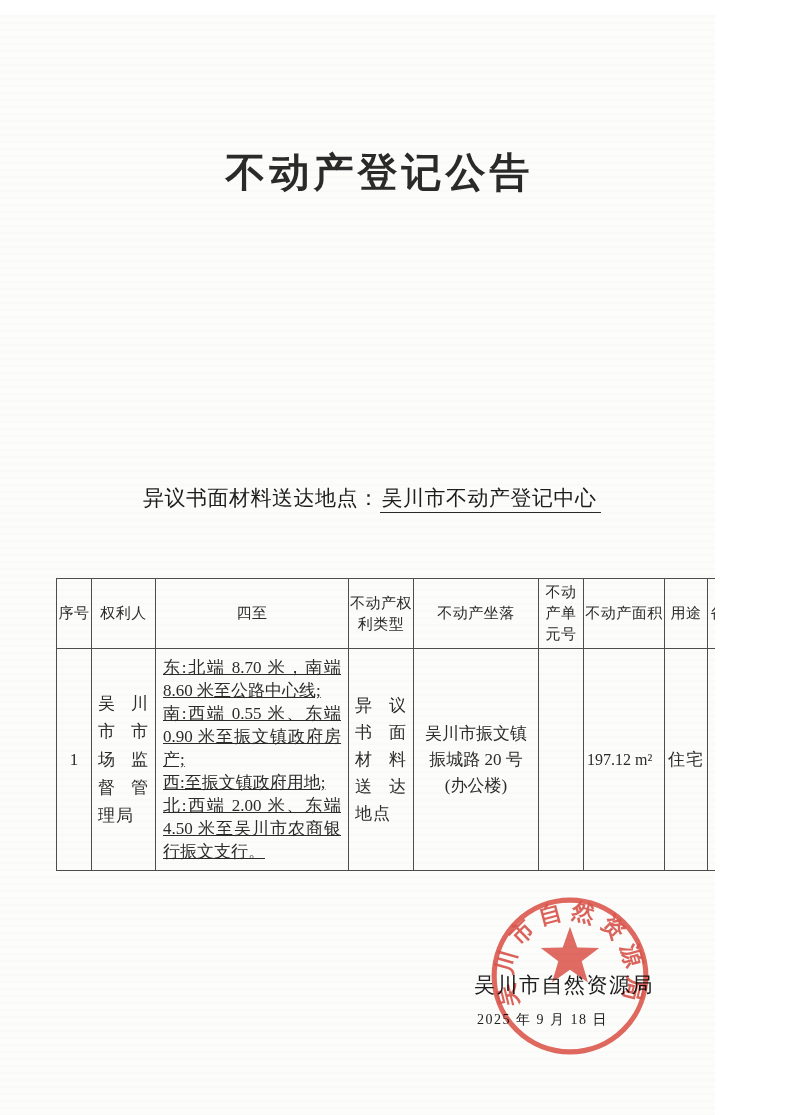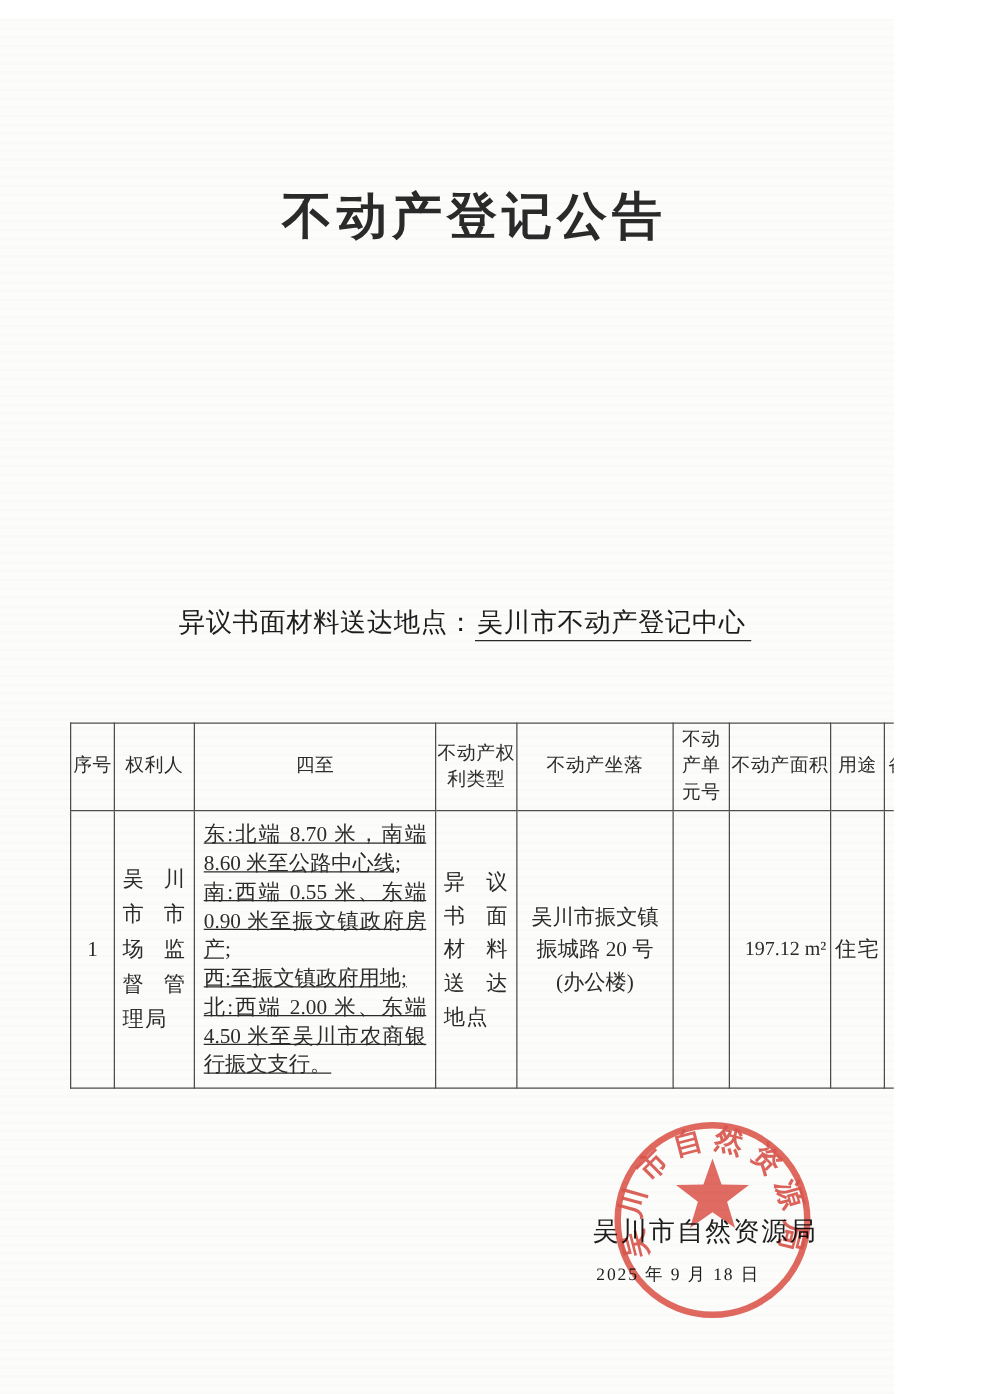--- a/index.html
+++ b/index.html
@@ -97,21 +97,21 @@
   .reg-table td {
     font-size: 17px;
     height: 222px;
     padding: 4px 3px;
   }
   td.c-seq     { text-align: center; }
   td.c-owner   { text-align: justify; padding: 4px 6px; line-height: 28px; letter-spacing: 1px; }
   td.c-bounds  { text-align: justify; padding: 4px 7px; line-height: 23px; text-decoration: underline; }
   td.c-type    { text-align: justify; padding: 4px 6px; line-height: 27px; letter-spacing: 1px; }
   td.c-loc     { text-align: center; padding: 4px 8px; line-height: 26px; }
-  td.c-area    { text-align: right; font-size: 16px; }
+  td.c-area    { text-align: left; font-size: 16px; }
   td.c-usage   { text-align: center; letter-spacing: 1px; }
 
   
   .issuer-line {
     position: absolute;
     top: 956px; left: 474px;
     font-size: 21px;
     letter-spacing: 1.5px;
   }
   .date-line {

